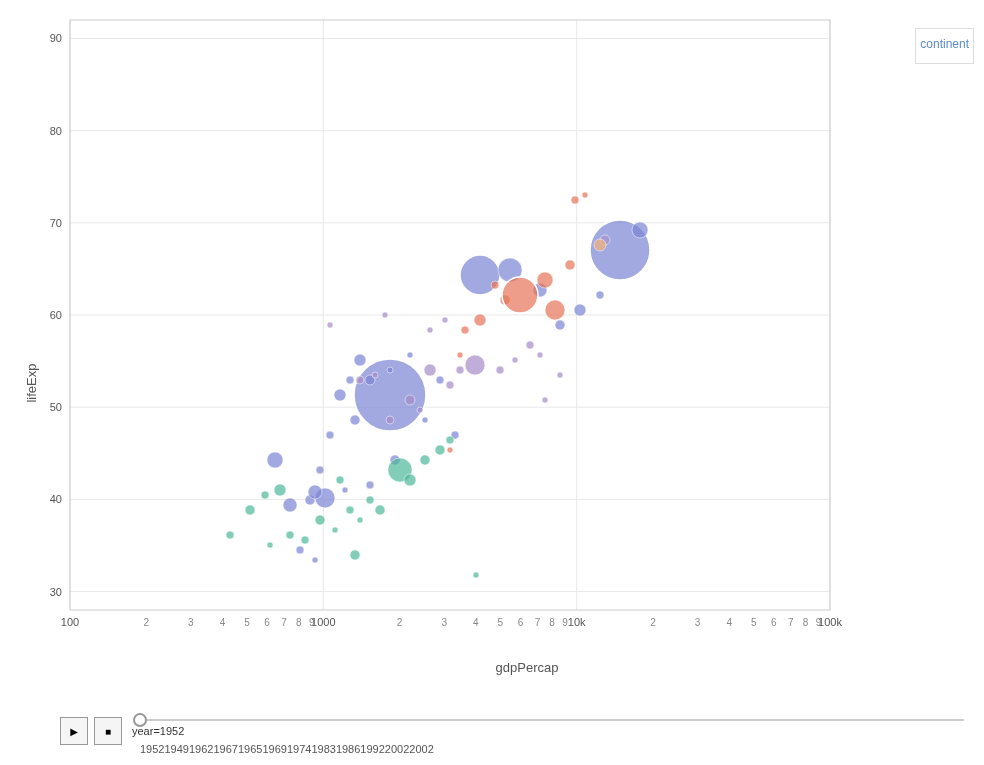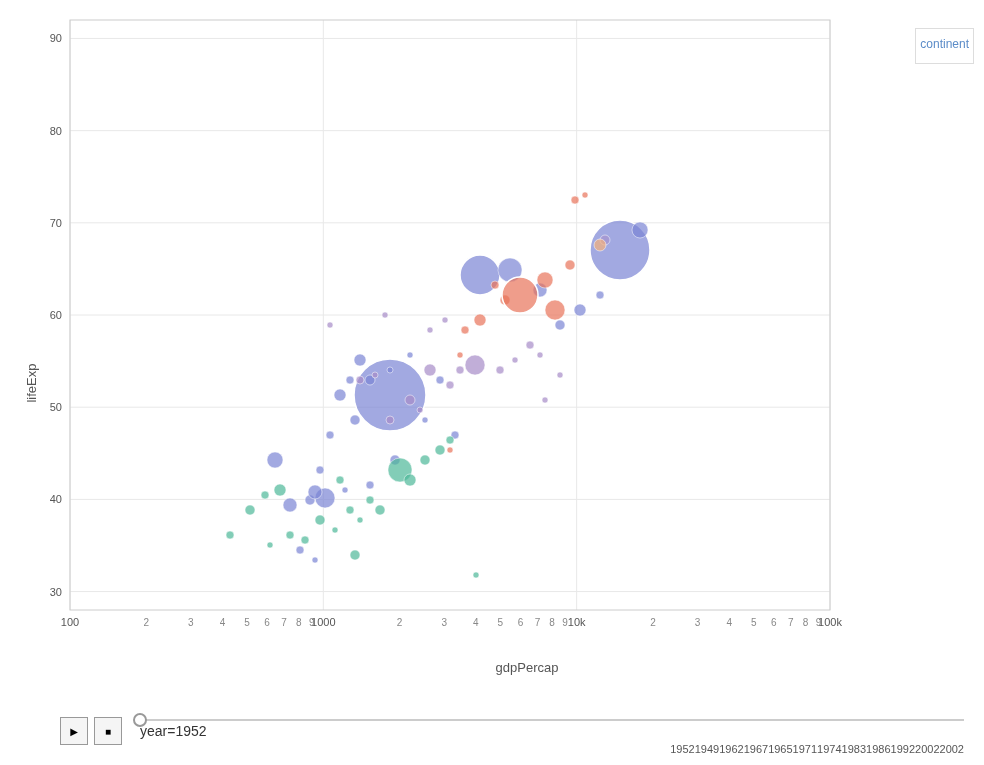--- a/index.html
+++ b/index.html
@@ -79,23 +79,23 @@
       border: 1px solid #999;
       background: #f5f5f5;
       display: flex;
       align-items: center;
       justify-content: center;
       cursor: pointer;
       font-size: 10px;
     }
 
     .year-label {
-      font-size: 14px;
+      font-size: 11px;
       color: #333;
-      margin-left: 12px;
+      margin-left: 4px;
     }
 
     .slider-container {
       position: absolute;
       bottom: 35px;
       left: 140px;
       right: 20px;
       height: 20px;
       display: flex;
       align-items: center;
@@ -118,21 +118,21 @@
       transform: translate(-50%, -50%);
     }
 
     
     .year-axis {
       position: absolute;
       bottom: 10px;
       left: 140px;
       right: 20px;
       display: flex;
-      justify-content: flex-end;
+      justify-content: flex-start;
       font-size: 11px;
       color: #555;
     }
 
     
     #scatter-svg {
       position: absolute;
       top: 0;
       left: 0;
     }
@@ -300,21 +300,21 @@
       <div class="slider-thumb"></div>
     </div>
   </div>
 
   <div class="year-axis" id="year-axis">
       <span>1952</span>
       <span>1949</span>
       <span>1962</span>
       <span>1967</span>
       <span>1965</span>
-      <span>1971</span>
+      <span>1969</span>
       <span>1974</span>
       <span>1983</span>
       <span>1986</span>
       <span>1992</span>
       <span>2002</span>
       <span>2002</span>
     </div>
 
 </div>
 

